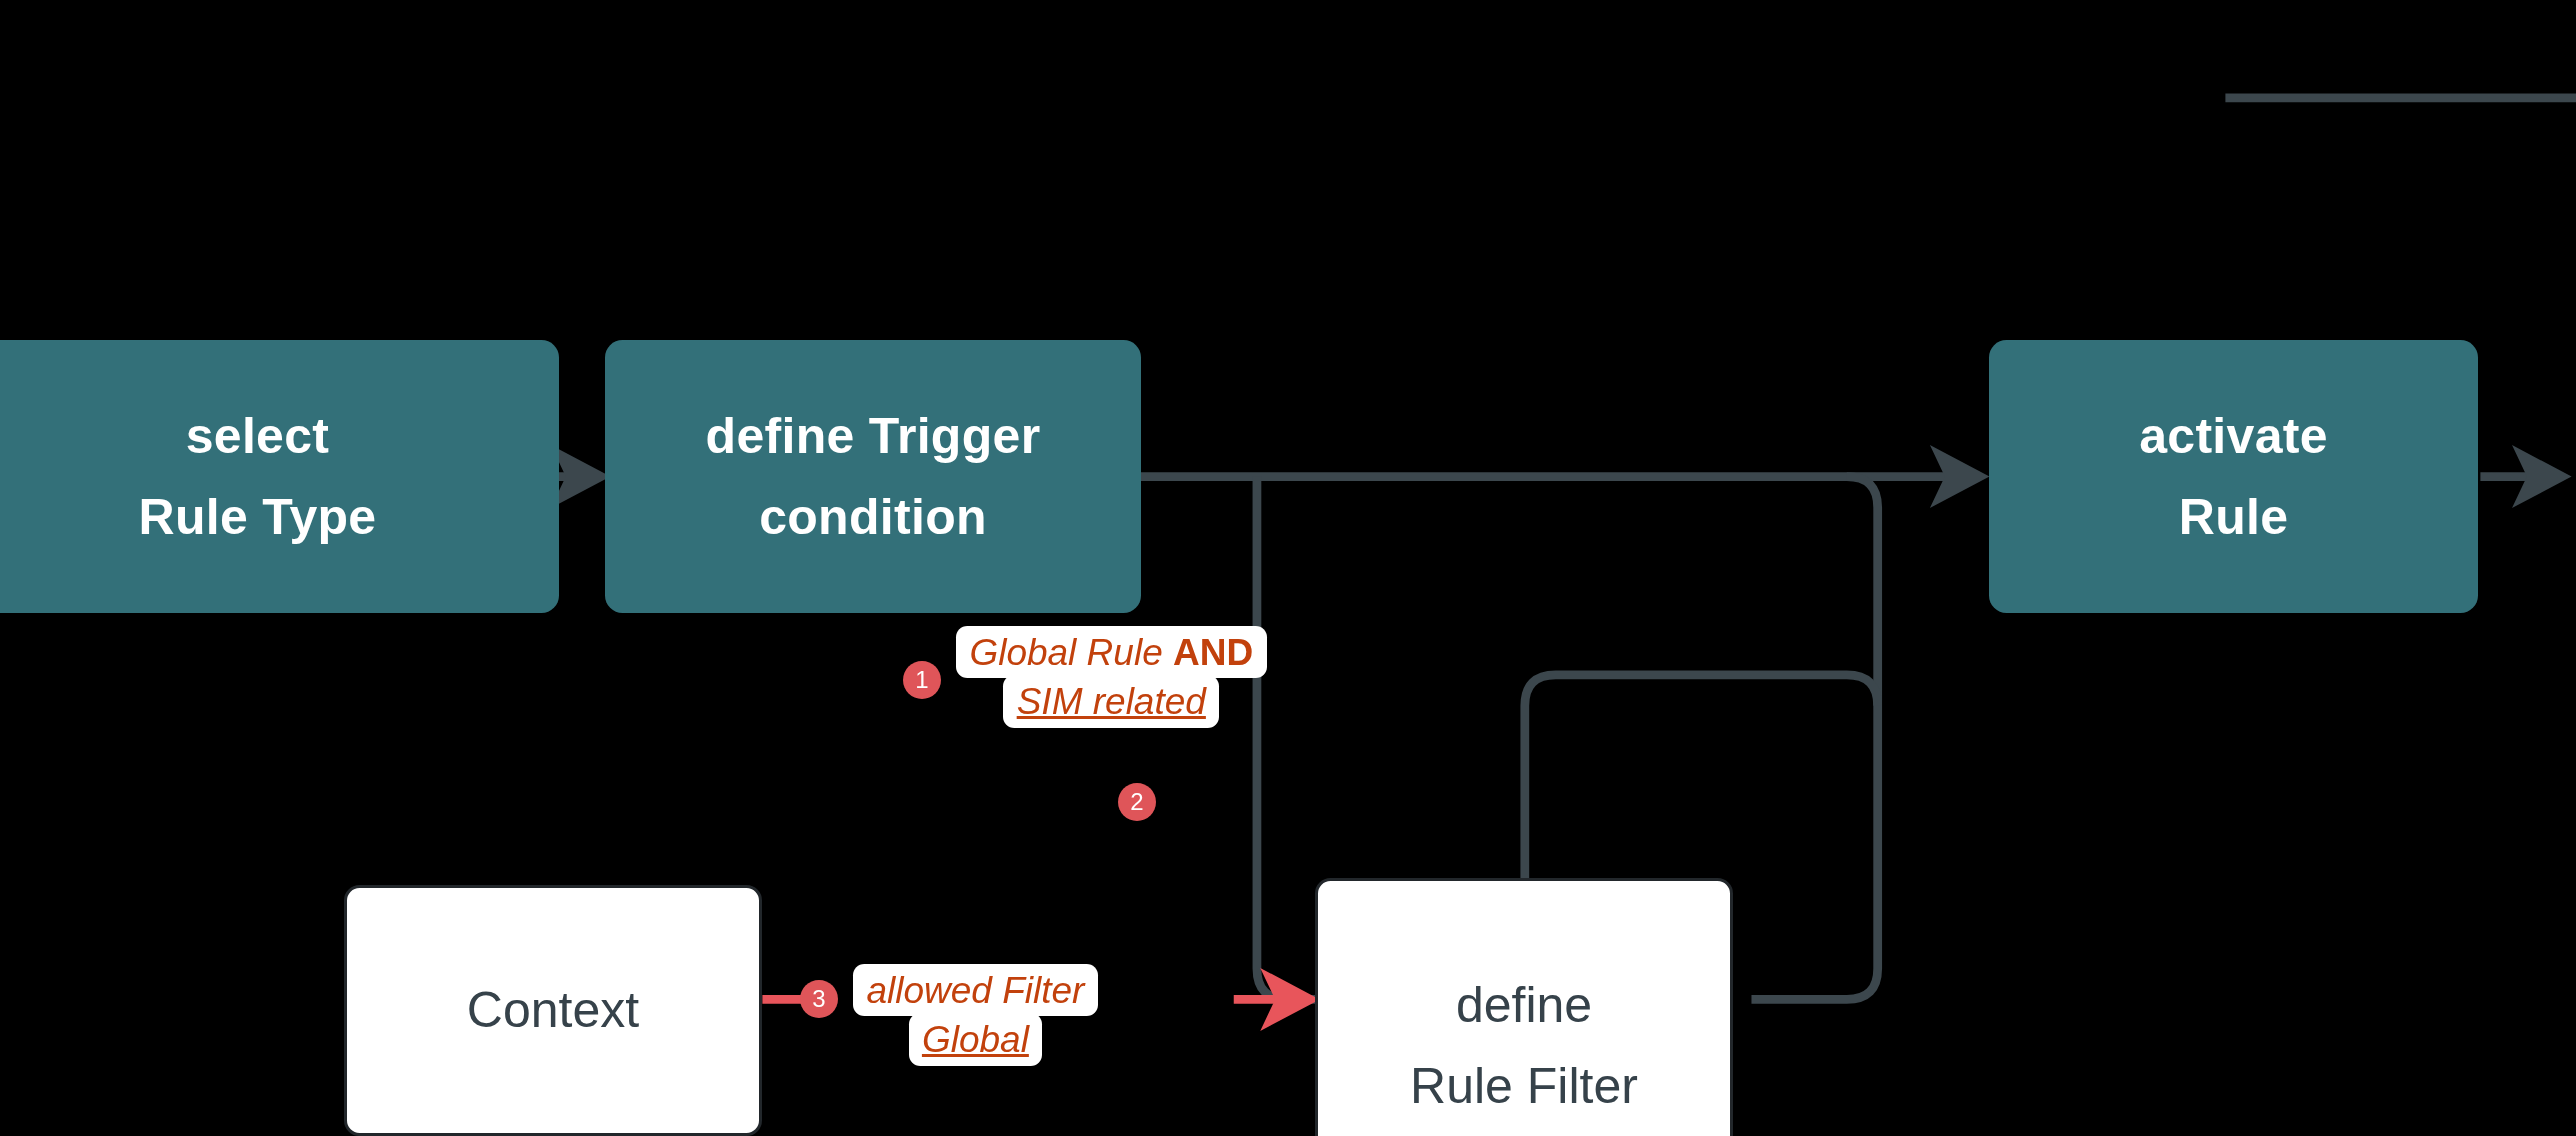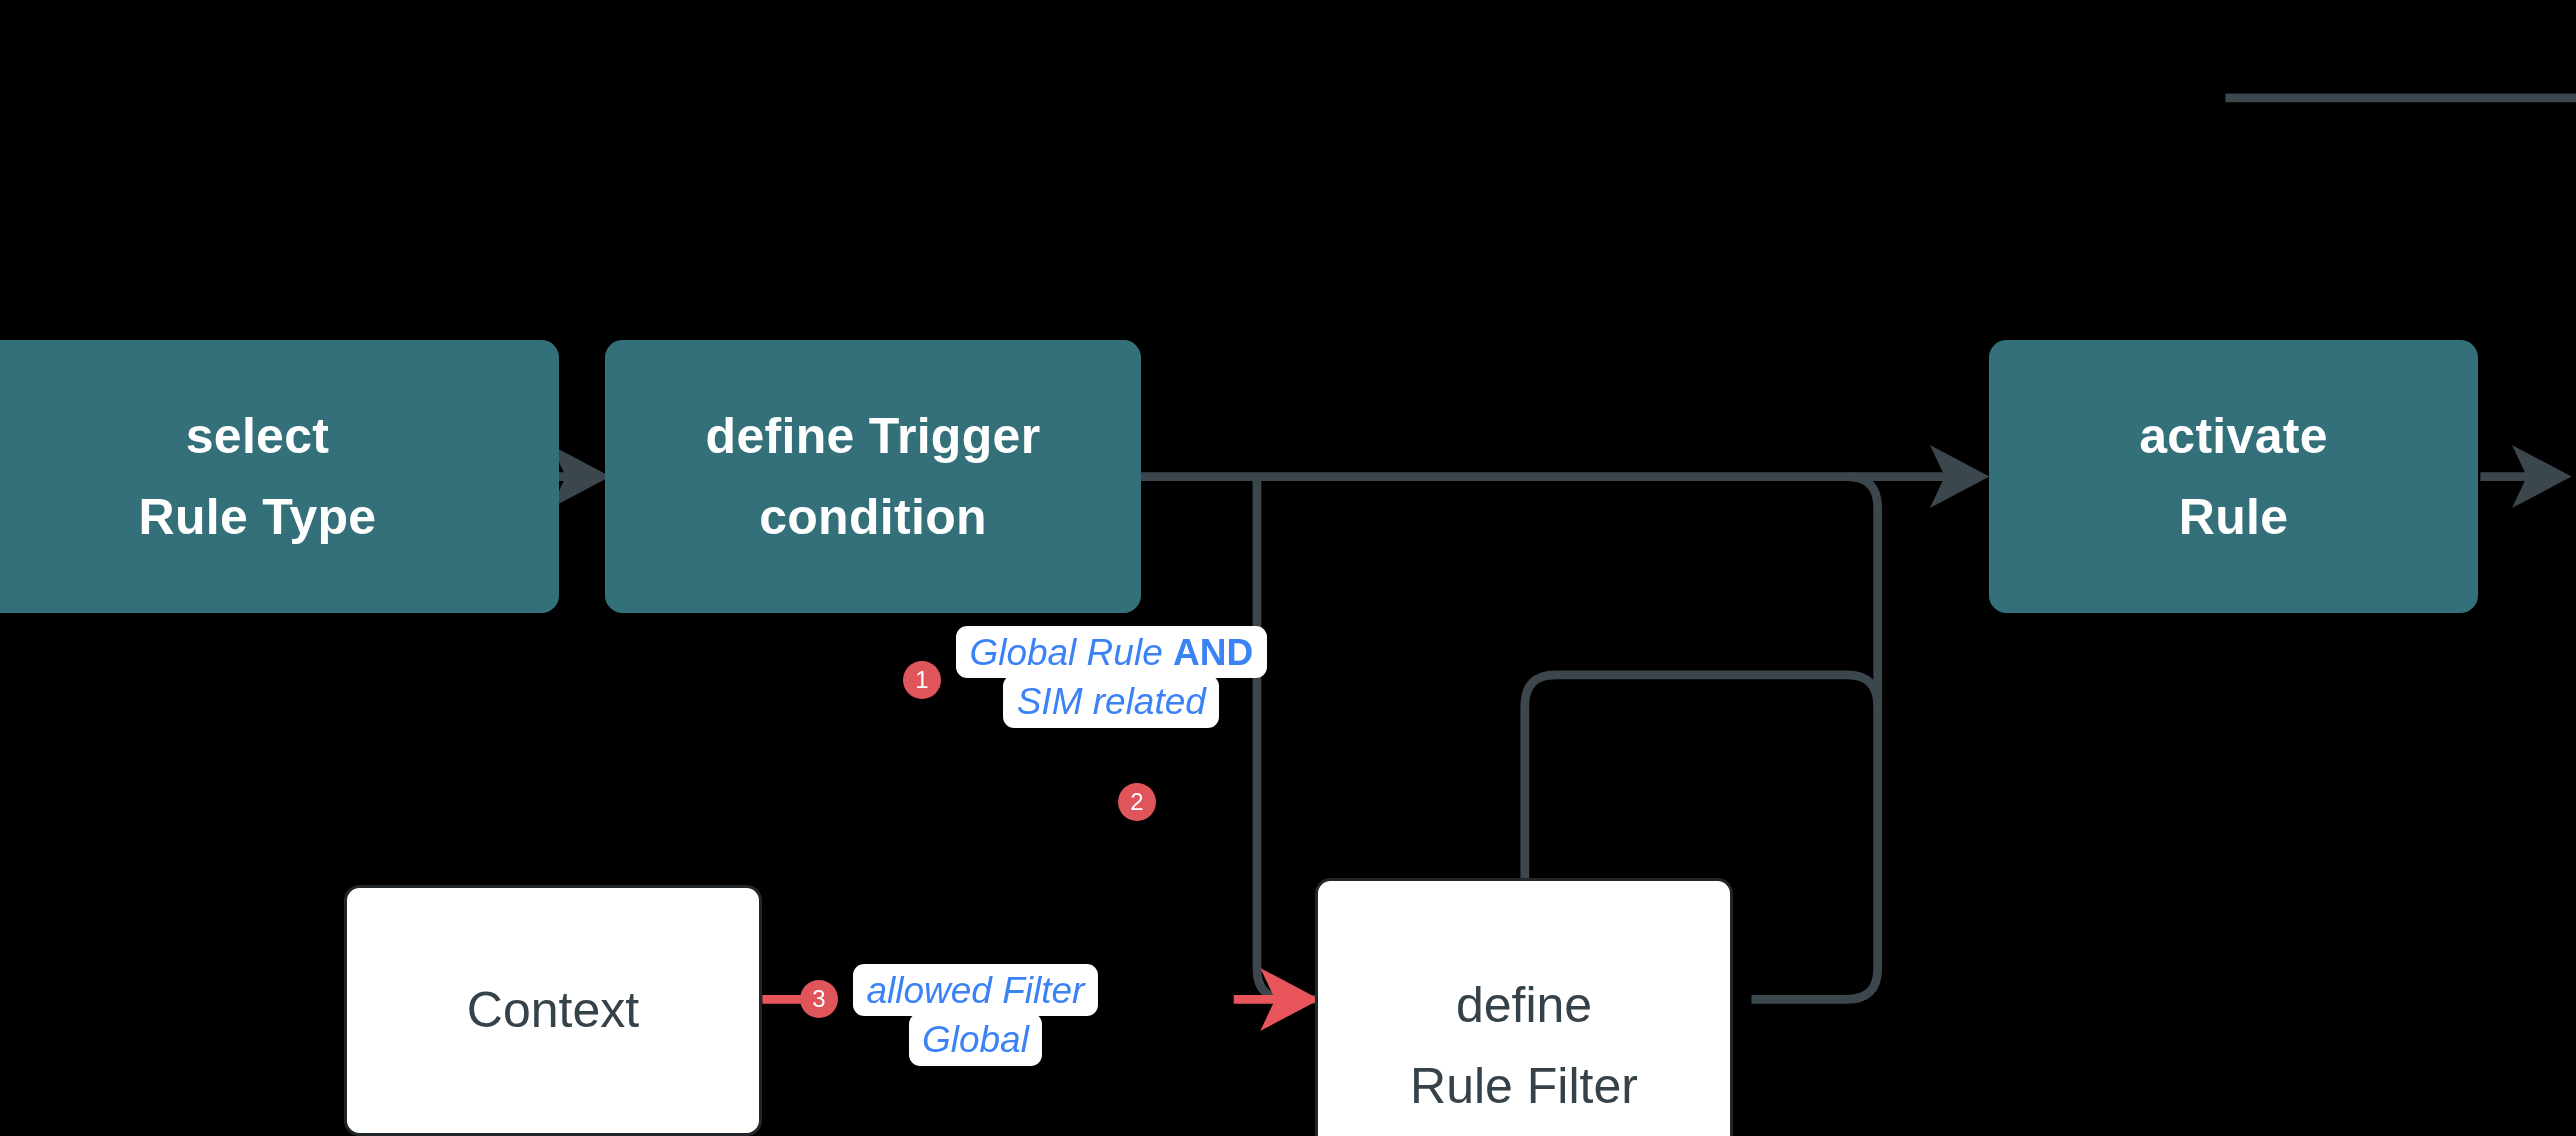--- a/index.html
+++ b/index.html
@@ -55,32 +55,32 @@
   .node .ln { display: block; white-space: nowrap; }
 
   
   .edge-label {
     position: absolute;
     display: flex;
     flex-direction: column;
     align-items: center;
     font-size: 37px;
     font-style: italic;
-    color: #3b82f6;
+    color: #c2410c;
     line-height: 1.0;
     z-index: 6;
   }
   .edge-label .chip {
     background: #ffffff;
     border-radius: 11.3px;
     padding: 8.2px 13.4px 7.2px 13.4px;
     white-space: nowrap;
     margin: 0;
   }
-  .edge-label .chip + .chip { margin-top: -3.1px; }
+  .edge-label .chip + .chip { margin-top: -3.1px; text-decoration: underline; }
   .edge-label b { font-style: normal; font-weight: 700; }
 
   
   .badge {
     position: absolute;
     width: 38px;
     height: 38px;
     border-radius: 50%;
     background: #DF5559;
     color: #ffffff;

